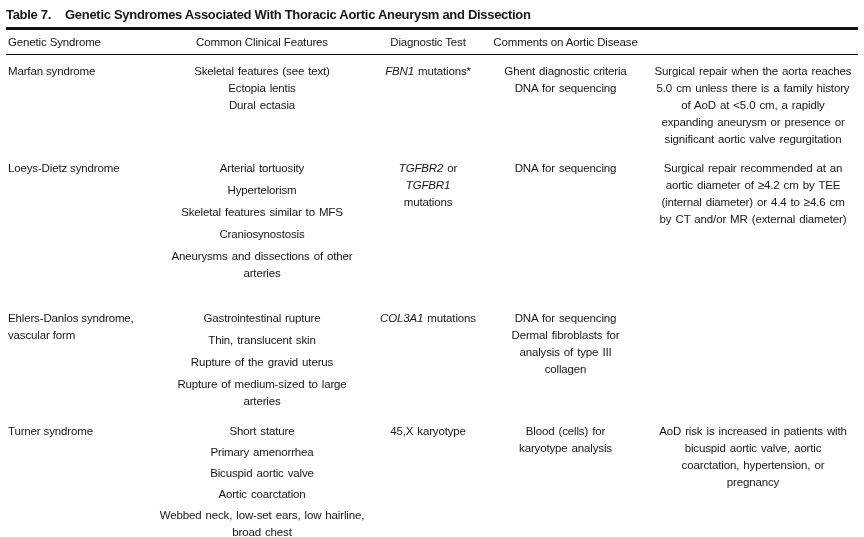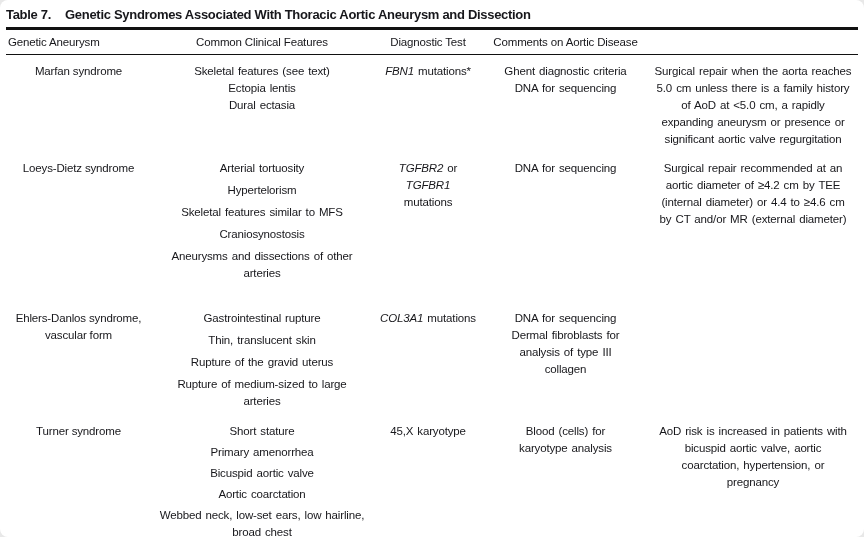--- a/index.html
+++ b/index.html
@@ -1,33 +1,33 @@
 <!DOCTYPE html>
 <html><head>
 <meta charset="utf-8">
 <style>
   html,body{margin:0;padding:0;background:#e8e8e8;}
   .page{
     width:864px;height:537px;background:#ffffff;color:#17171b;
     font-family:"Liberation Sans","DejaVu Sans",sans-serif;
     font-size:11.5px;line-height:17px;letter-spacing:-0.15px;
-    overflow:hidden;box-sizing:border-box;padding:0 6px;border-radius:8px;
+    overflow:hidden;box-sizing:border-box;padding:0 6px;
   }
   .title-row{height:25px;display:flex;align-items:center;padding-top:2px;}
   .title-label{font-weight:bold;font-size:13px;letter-spacing:-0.3px;}
   .title-text{font-weight:bold;font-size:13px;letter-spacing:-0.3px;margin-left:14px;}
   .rule-thick{height:3px;background:#111;}
   .rule-thin{height:1px;background:#111;}
   .grid{display:grid;grid-template-columns:145px 222px 110px 165px 210px;}
   .header-row{height:24px;align-items:center;}
   .cell{box-sizing:border-box;padding:0 2px;}
   .left{text-align:left;}
   .center{text-align:center;}
   .pre{white-space:pre-line;}
-  .body-row .cell{padding-top:8px;text-align:center;}
+  .body-row .cell{padding-top:8px;}
   .body-row .center{word-spacing:1px;}
   .row-marfan{min-height:97px;}
   .row-ld{min-height:150px;}
   .row-ed{min-height:108px;}
   .row-turner{min-height:129px;}
   .feat{margin-bottom:5px;white-space:pre-line;}
   .row-marfan .feat{margin-bottom:0;}
   .row-turner .feat{margin-bottom:4px;}
   .gene{font-style:italic;}
 </style>
@@ -37,21 +37,21 @@
 <div class="page">
 
   <div class="title-row">
     <span class="title-label">Table 7.</span>
     <span class="title-text">Genetic Syndromes Associated With Thoracic Aortic Aneurysm and Dissection</span>
   </div>
 
   <div class="rule-thick"></div>
 
   <div class="grid header-row">
-    <div class="cell left">Genetic Aneurysm</div>
+    <div class="cell left">Genetic Syndrome</div>
     <div class="cell center">Common Clinical Features</div>
     <div class="cell center">Diagnostic Test</div>
     <div class="cell center">Comments on Aortic Disease</div>
   </div>
 
   <div class="rule-thin"></div>
 
   <div class="grid body-row row-marfan">
     <div class="cell left pre">Marfan syndrome</div>
     <div class="cell center">

